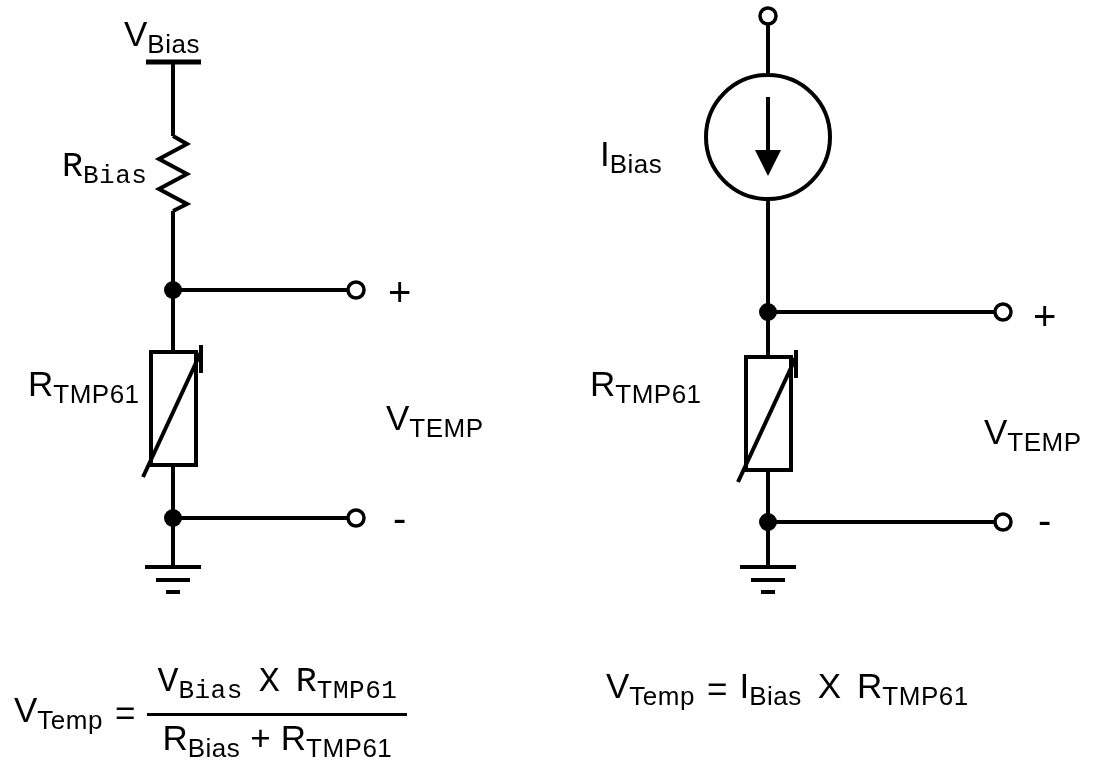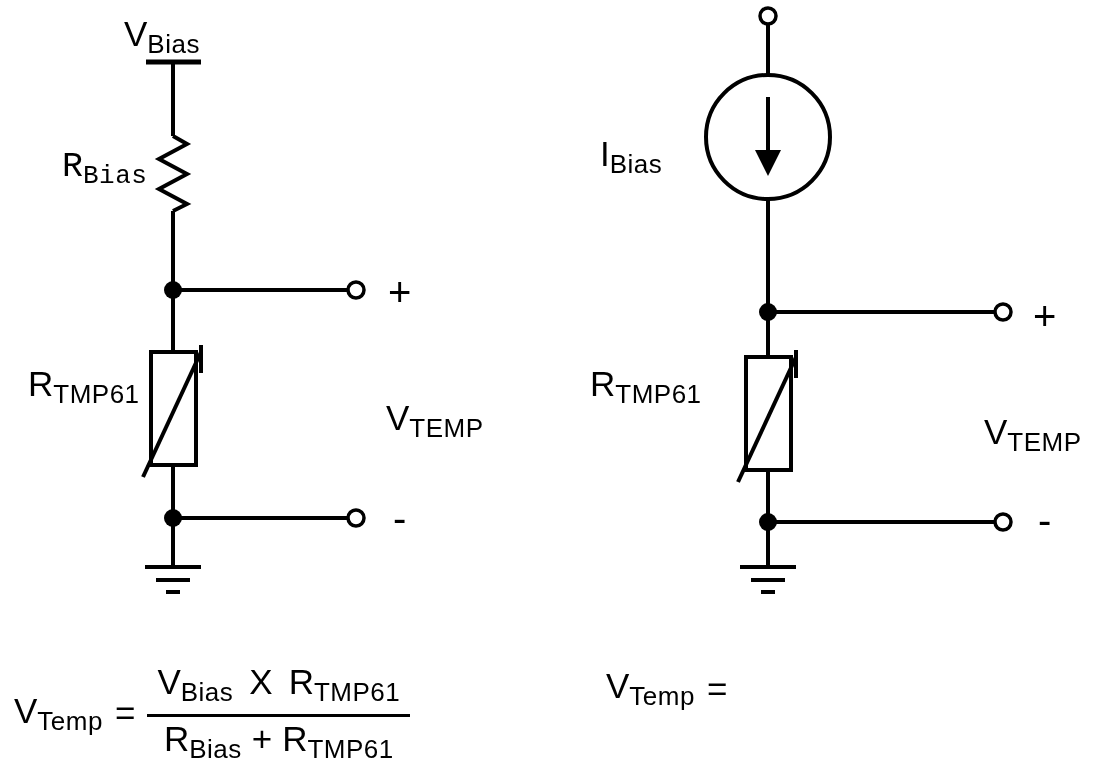--- a/index.html
+++ b/index.html
@@ -13,21 +13,21 @@
     color: #000000;
     overflow: hidden;
   }
   svg.wires { position: absolute; left: 0; top: 0; }
   .lbl { position: absolute; white-space: nowrap; line-height: 1; }
   .m { font-size: 35px; }
   .s { font-size: 26px; vertical-align: -7px; letter-spacing: 0.5px; }
   .sign { position: absolute; line-height: 1; font-size: 40px; }
   .formula { position: absolute; display: flex; align-items: center; gap: 12px; line-height: 1.05; white-space: nowrap; }
   .frac { display: inline-flex; flex-direction: column; align-items: center; }
-  .num { display: inline-block; border-bottom: 3px solid #000; padding: 0 10px 8px 10px; }
+  .num { display: inline-block; border-bottom: 3px solid #000; padding: 0 10px 8px 10px; font-family: Liberation Mono, monospace; }
   .den { display: inline-block; padding-top: 4px; }
   .times { margin: 0 16px; }
   .plus-op { margin: 0 10px; }
 </style>
 </head>
 <body>
 
 <div class="canvas">
 
   <svg class="wires" width="1100" height="780" viewBox="0 0 1100 780">
@@ -155,15 +155,18 @@
         <span class="m">R</span><span class="s">Bias</span><span class="m plus-op">+</span><span class="m">R</span><span class="s">TMP61</span>
       </span>
     </span>
   </div>
 
   <div class="formula" style="left:606px; top:668px;">
     <span>
       <span class="m">V</span><span class="s">Temp</span>
     </span>
     <span class="m">=</span>
+    <span>
+      <span class="m">I</span><span class="s">Bias</span><span class="m times">X</span><span class="m">R</span><span class="s">TMP61</span>
+    </span>
   </div>
 
 </div>
 
 </body></html>

